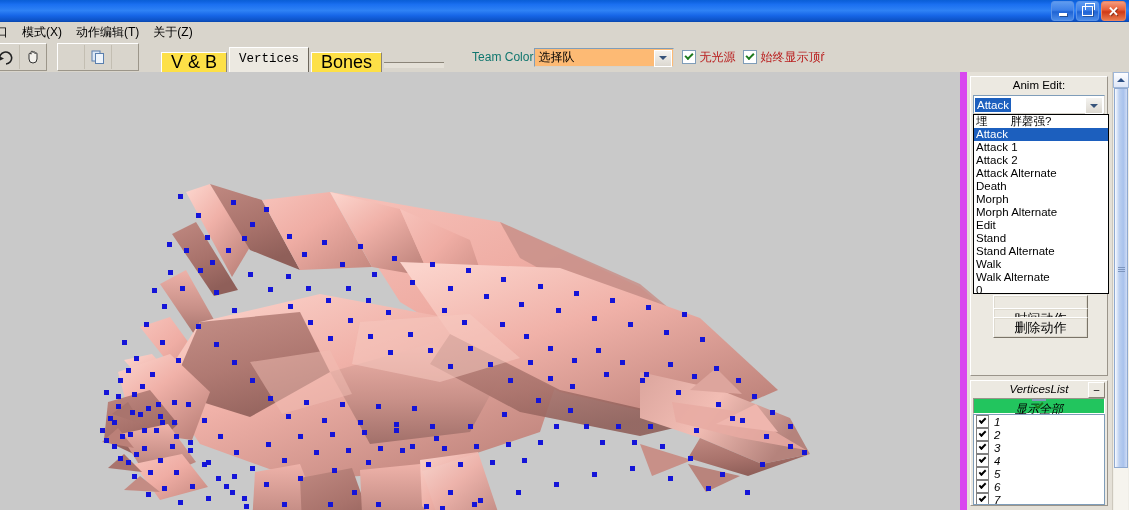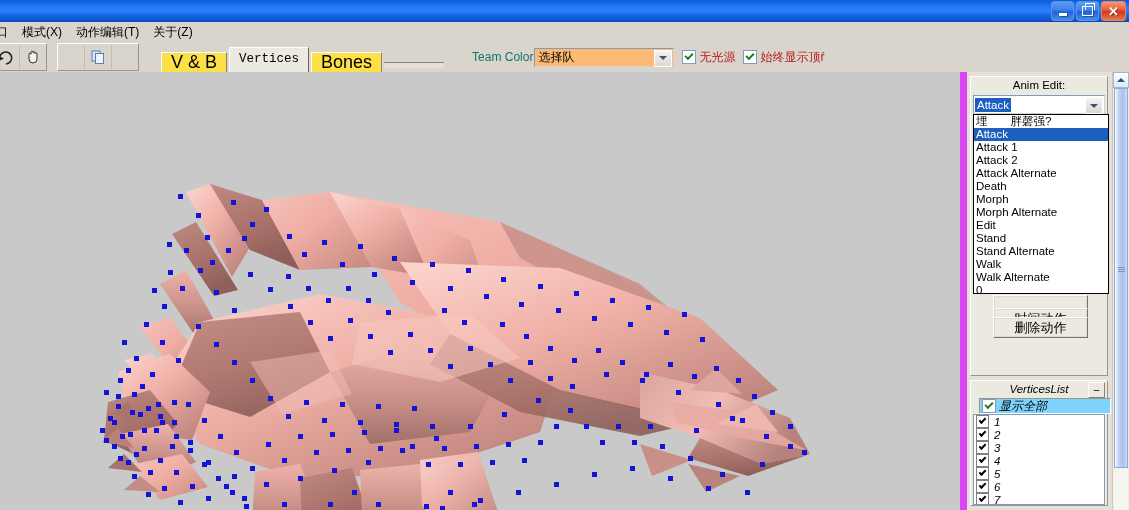--- a/index.html
+++ b/index.html
@@ -262,26 +262,27 @@
     border: 1px solid; border-color: #fff #7a7468 #7a7468 #fff;
     box-sizing: border-box;
     font-size: 13px; color: #000;
     display: flex; align-items: center; justify-content: center;
     box-shadow: inset 0 0 0 1px #dedacf;
   }
   .pbtn.b0 { top: 218px; }
   .pbtn.b1 { top: 231px; }
   .pbtn.b2 { top: 240px; font-family: Liberation Serif, serif; }
   .showall {
-    position: absolute; left: 8px; top: 17px;
+    position: absolute; left: 2px; top: 17px;
     width: 132px; height: 16px;
     display: flex; align-items: center;
-    background: #7dd3fc;
+    background: #22c55e;
     border: 1px solid; border-color: #9a948a #fff #fff #9a948a;
     box-sizing: border-box;
+    flex-direction: column;
   }
   .showall .chkbox { margin-left: 2px; width:12px;height:12px; }
   .showall-label { font-size: 12px; color: #000; }
   .verts-list {
     position: absolute; left: 2px; top: 33px;
     width: 132px; height: 91px;
     background: #fff;
     border: 1px solid #7f9db9;
     box-sizing: border-box;
     overflow: hidden;

